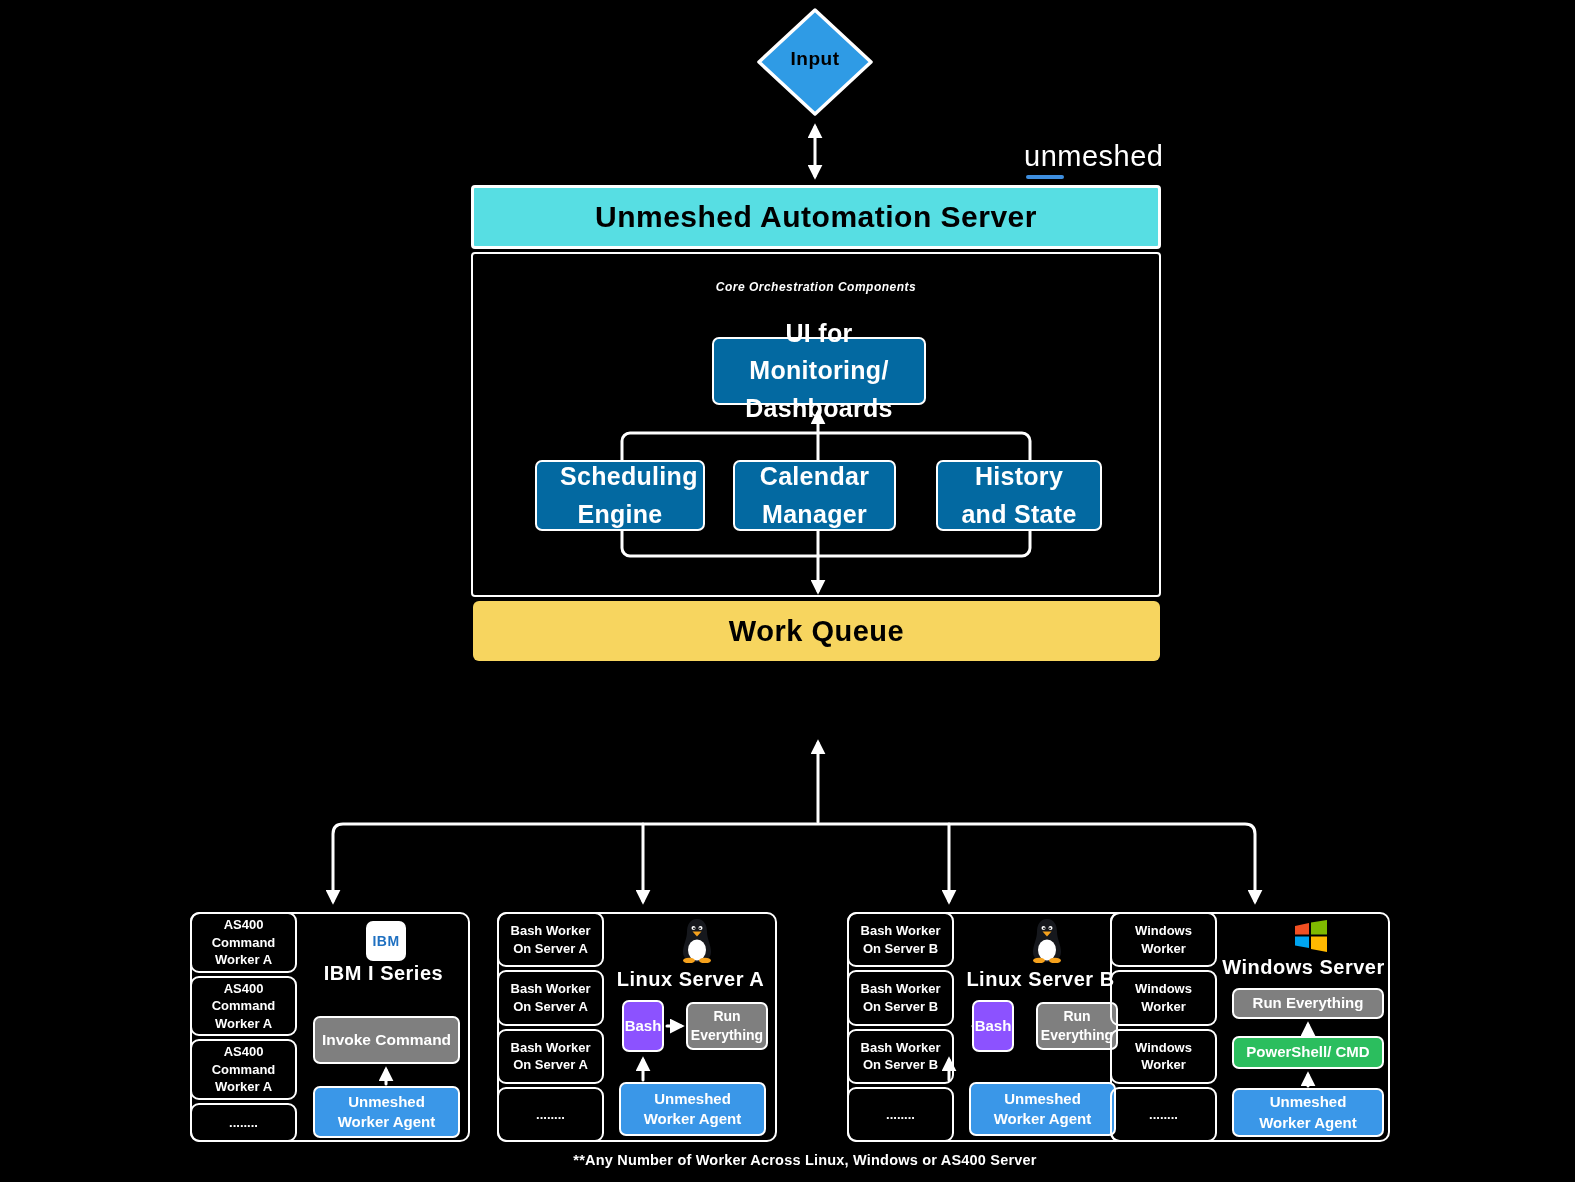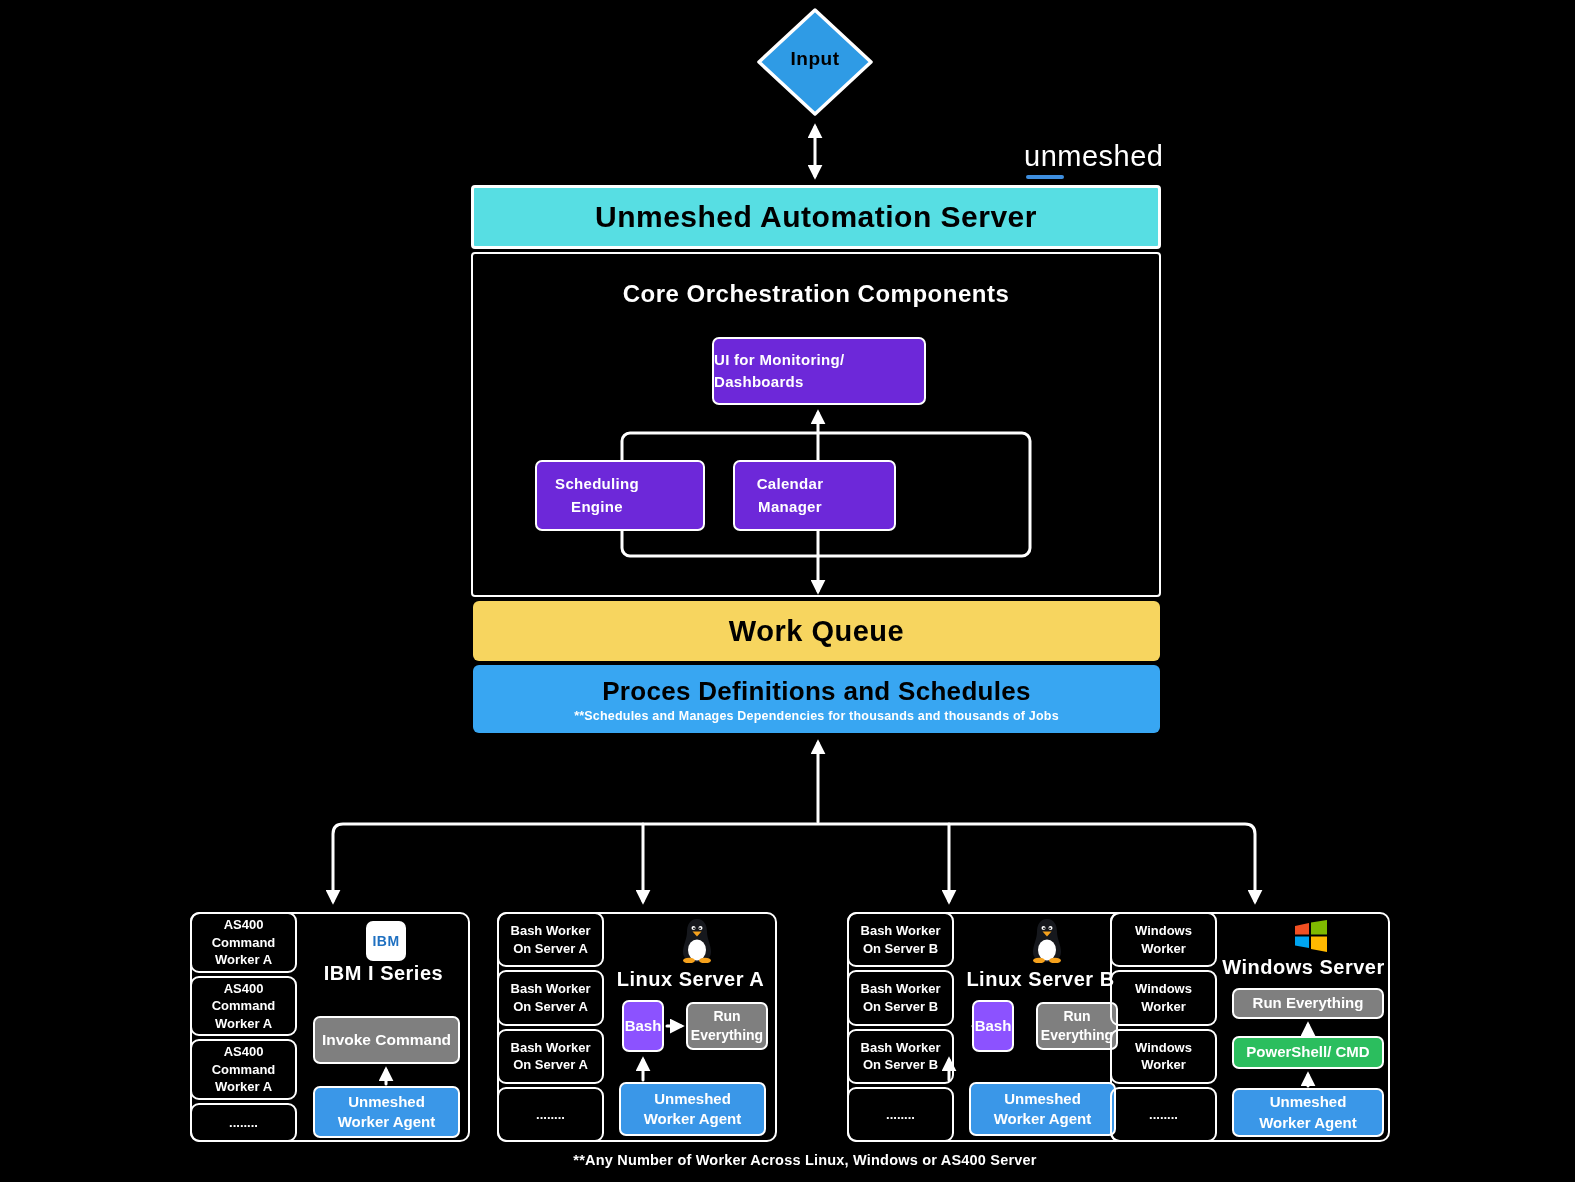--- a/index.html
+++ b/index.html
@@ -15,24 +15,24 @@
   .input-label{left:760px;top:48px;width:110px;text-align:center;color:#000;
     font-size:19px;font-weight:bold;letter-spacing:.5px;}
   .logo{left:1024px;top:140px;width:160px;color:#fff;font-size:29px;font-weight:500;letter-spacing:.5px;}
   .logo-underline{width:38px;height:4px;background:#3E8EDE;border-radius:2px;margin:2px 0 0 2px;}
   
   .banner-cyan{left:471px;top:185px;width:690px;height:64px;background:#57DEE3;
     border:3px solid #fff;border-radius:4px;display:flex;align-items:center;justify-content:center;
     color:#000;font-size:30px;font-weight:bold;letter-spacing:.5px;}
   .core-shell{left:471px;top:252px;width:690px;height:345px;border:2.5px solid #fff;border-radius:4px;}
   .core-heading{left:471px;top:280px;width:690px;text-align:center;color:#fff;
-    font-size:24px;font-weight:bold;letter-spacing:.5px;}
-  .bluebox{background:#6d28d9;border:2.5px solid #fff;border-radius:7px;color:#fff;
-    display:flex;flex-direction:column;align-items:flex-start;justify-content:center;text-align:center;
-    font-size:15px;font-weight:bold;line-height:1.5;letter-spacing:.3px;}
+    font-size:12px;font-weight:bold;letter-spacing:.5px;font-style:italic;}
+  .bluebox{background:#0369a1;border:2.5px solid #fff;border-radius:7px;color:#fff;
+    display:flex;flex-direction:column;align-items:center;justify-content:center;text-align:center;
+    font-size:25px;font-weight:bold;line-height:1.5;letter-spacing:.3px;}
   .ui-box{left:712px;top:337px;width:214px;height:68px;}
   .comp-sched{left:535px;top:460px;width:170px;height:71px;}
   .comp-cal{left:733px;top:460px;width:163px;height:71px;}
   .comp-hist{left:936px;top:460px;width:166px;height:71px;}
   .banner-yellow{left:473px;top:601px;width:687px;height:60px;background:#F7D55F;border-radius:6px;
     display:flex;align-items:center;justify-content:center;color:#000;font-size:29px;font-weight:bold;letter-spacing:.5px;}
   .banner-blue{left:473px;top:665px;width:687px;height:68px;background:#38A6F2;border-radius:6px;
     display:flex;flex-direction:column;align-items:center;justify-content:center;color:#000;}
   .banner-blue .t{font-size:26px;font-weight:bold;letter-spacing:.3px;}
   .banner-blue .n{font-size:12.5px;font-weight:bold;color:#fff;margin-top:2px;letter-spacing:.2px;}
@@ -114,27 +114,26 @@
   <div class="c bluebox ui-box">
     <div>UI for Monitoring/</div>
     <div>Dashboards</div>
   </div>
   <div class="c bluebox comp-sched">
     <div style="width:120px">Scheduling Engine</div>
   </div>
   <div class="c bluebox comp-cal">
     <div style="width:110px">Calendar Manager</div>
   </div>
+  <div class="c bluebox comp-hist">
+    <div style="width:120px">History and State</div>
+  </div>
 
   <div class="c banner-yellow">
     <span>Work Queue</span>
-  </div>
-  <div class="c banner-blue">
-    <div class="t">Proces Definitions and Schedules</div>
-    <div class="n">**Schedules and Manages Dependencies for thousands and thousands of Jobs</div>
   </div>
 
   <div class="c group g-ibm">
     <div class="workers">
       <div class="wcell">AS400 Command Worker A</div>
       <div class="wcell">AS400 Command Worker A</div>
       <div class="wcell">AS400 Command Worker A</div>
       <div class="wcell">........</div>
     </div>
     <div class="ibm-badge">

